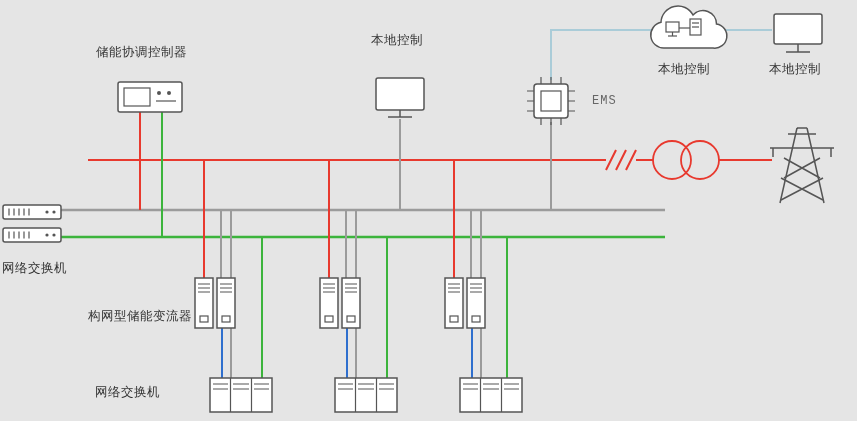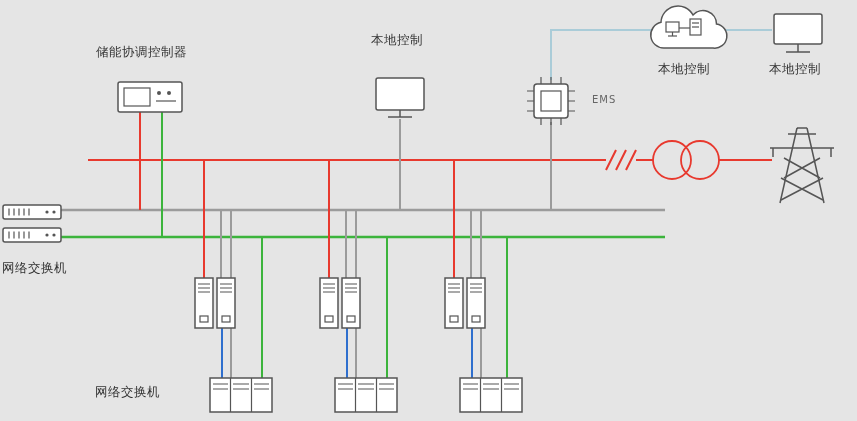--- a/index.html
+++ b/index.html
@@ -11,21 +11,21 @@
     overflow:hidden;
   }
   .stage svg{position:absolute;left:0;top:0;}
   .lbl{
     position:absolute;
     font-size:12.5px;
     color:#333333;
     white-space:nowrap;
     letter-spacing:0.5px;
   }
-  .lbl-ems{font-size:10px;color:#666666;letter-spacing:1px;}
+  .lbl-ems{font-size:12px;color:#666666;letter-spacing:1px;font-family:Liberation Mono, monospace;}
   
   .bus-red{stroke:#e8392e;stroke-width:2;fill:none;}
   .bus-gray{stroke:#9b9b9b;stroke-width:2.5;fill:none;}
   .bus-green{stroke:#3cb43c;stroke-width:2.5;fill:none;}
   .v-red{stroke:#e8392e;stroke-width:2;fill:none;}
   .v-gray{stroke:#9b9b9b;stroke-width:2;fill:none;}
   .v-green{stroke:#3cb43c;stroke-width:2;fill:none;}
   .v-blue{stroke:#2f6fce;stroke-width:2;fill:none;}
   .v-ltblue{stroke:#aaccd8;stroke-width:2;fill:none;}
   .ic{stroke:#555555;stroke-width:1.5;fill:#ffffff;}
@@ -186,15 +186,16 @@
       <path class="ic-thin" d="M463 384 H478 M463 389 H478 M483 384 H499 M483 389 H499 M504 384 H519 M504 389 H519"></path>
     </g>
   </svg>
 
   <div class="lbl" style="left:96px;top:44px">储能协调控制器</div>
   <div class="lbl" style="left:371px;top:32px">本地控制</div>
   <div class="lbl lbl-ems" style="left:592px;top:94px">EMS</div>
   <div class="lbl" style="left:658px;top:61px">本地控制</div>
   <div class="lbl" style="left:769px;top:61px">本地控制</div>
   <div class="lbl" style="left:2px;top:260px">网络交换机</div>
+  <div class="lbl" style="left:88px;top:308px">构网型储能变流器</div>
   <div class="lbl" style="left:95px;top:384px">网络交换机</div>
 
 </div>
 
 </body></html>

